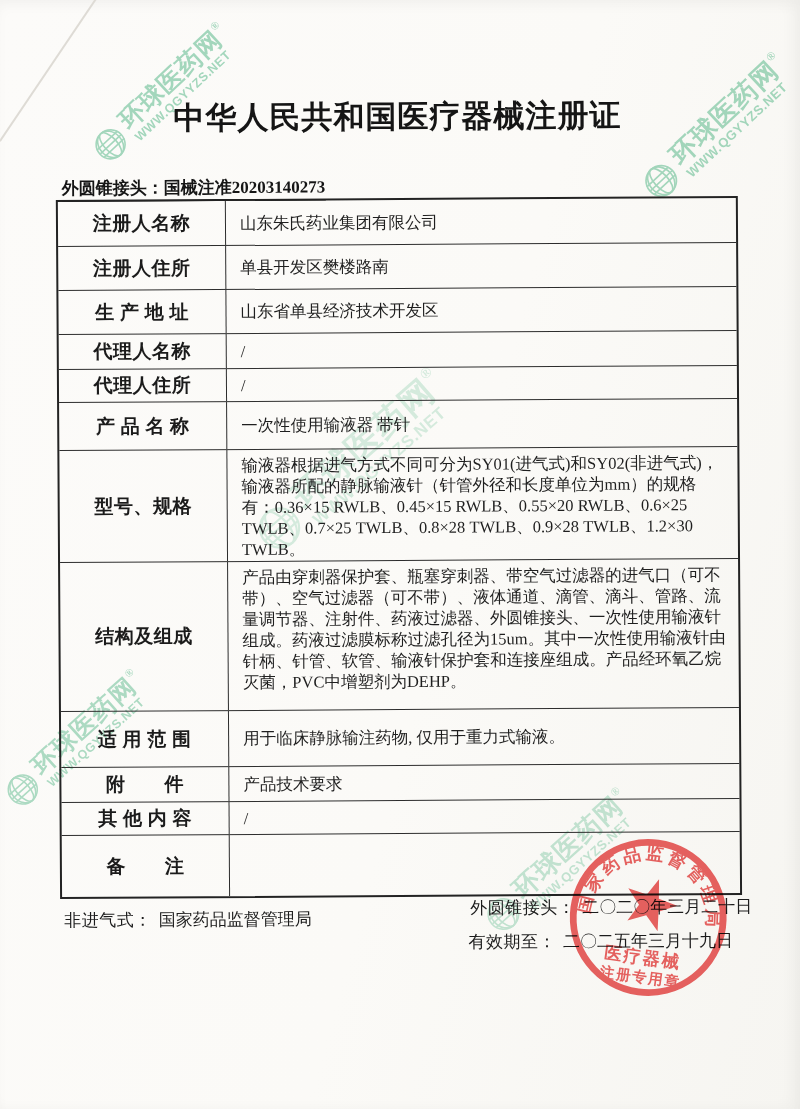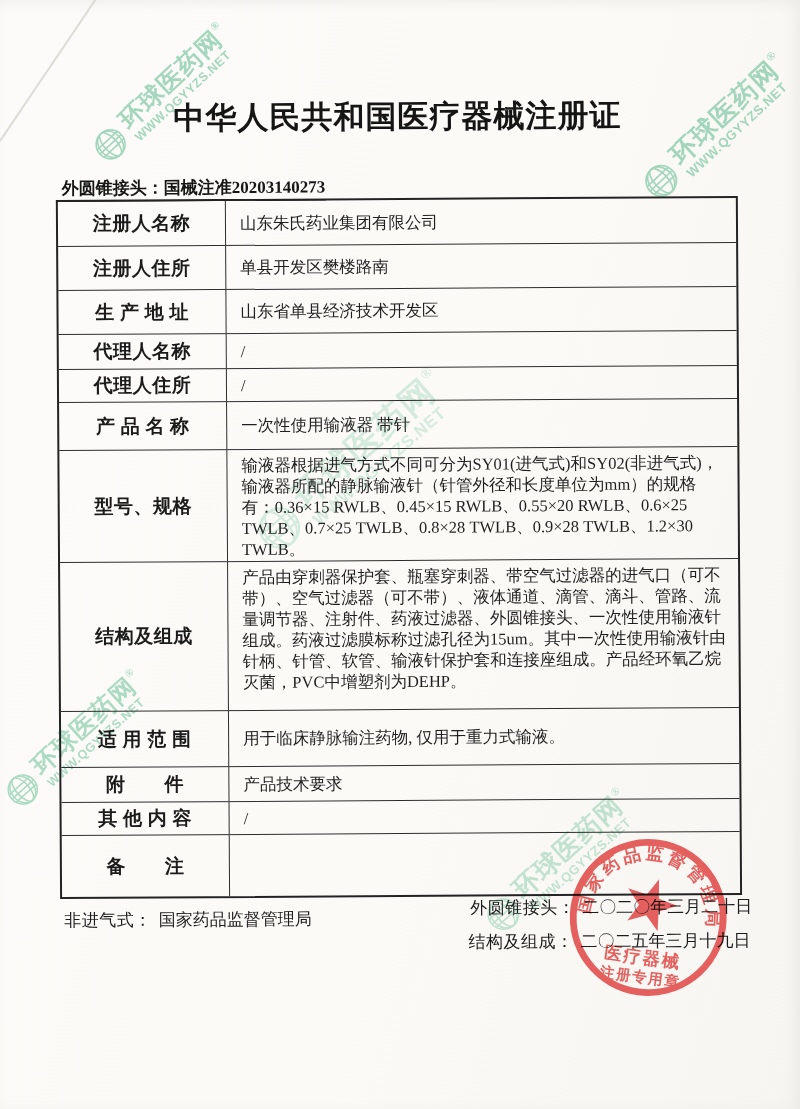--- a/index.html
+++ b/index.html
@@ -216,21 +216,21 @@
       </div>
     </div>
 
     <div class="foot" style="left:62px; top:907px;">
       <span class="lbl">非进气式：</span><span class="val">国家药品监督管理局</span>
     </div>
     <div class="foot" style="left:468px; top:897px;">
       <span class="lbl">外圆锥接头：</span><span class="val">二〇二〇年三月二十日</span>
     </div>
     <div class="foot" style="left:466px; top:931px;">
-      <span class="lbl">结构及组成：</span><span class="val">二〇二五年三月十九日</span>
+      <span class="lbl">有效期至：</span><span class="val">二〇二五年三月十九日</span>
     </div>
 
     <svg class="seal" viewBox="0 0 164 164">
       <g transform="rotate(8 82 82)" fill="#e14f4d" stroke="none" font-family="&quot;Liberation Serif&quot;,&quot;DejaVu Serif&quot;,serif">
         <circle cx="82" cy="82" r="71.5" fill="none" stroke="#e14f4d" stroke-width="6.5"></circle>
         <defs>
           <path id="sealArc" d="M 28.4 98.4 A 56 56 0 1 1 135.6 98.4" fill="none"></path>
         </defs>
         <text font-size="17" font-weight="bold" letter-spacing="3.5">
           <textPath href="#sealArc" startOffset="50%" text-anchor="middle">国家药品监督管理局</textPath>

